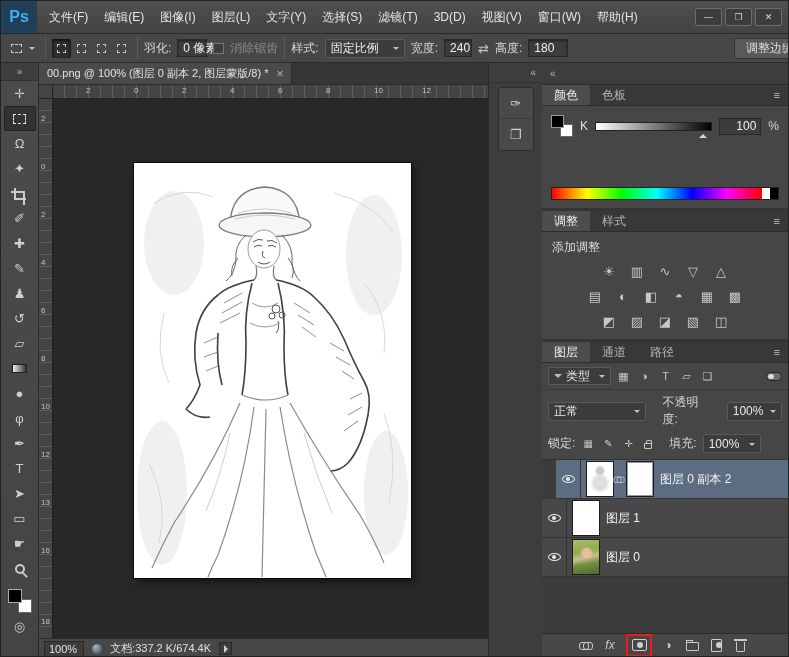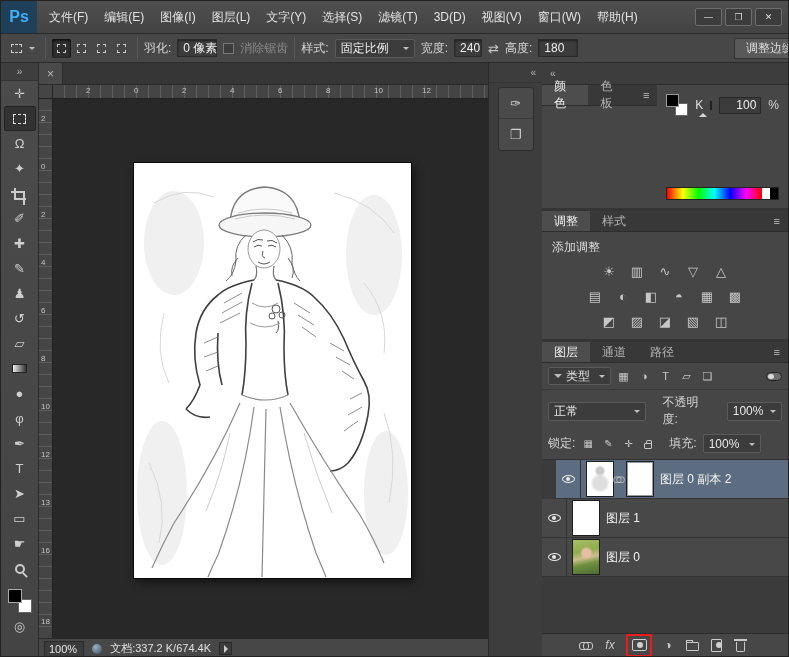--- a/index.html
+++ b/index.html
@@ -105,21 +105,21 @@
   .dock{position:absolute;left:541px;top:62px;right:0;bottom:0;background:#353535;
         display:flex;flex-direction:column;}
   .dock-header{height:22px;display:flex;align-items:center;padding:0 8px;color:#b5b5b5;
                font-size:10px;background:#3d3d3d;border-bottom:1px solid #2d2d2d;}
   .panel{background:#464646;margin-bottom:3px;}
   .ptabs{height:21px;background:#383838;display:flex;align-items:stretch;border-bottom:1px solid #2d2d2d;}
   .ptab{display:flex;align-items:center;padding:0 12px;font-size:12px;color:#b3b3b3;}
   .ptab.active{background:#4d4d4d;color:#efefef;}
   .pmenu{margin-left:auto;display:flex;align-items:center;padding:0 8px;color:#c5c5c5;font-size:11px;}
 
-  .color-panel{height:123px;display:flex;flex-direction:row;}
+  .color-panel{height:123px;display:flex;flex-direction:column;}
   .color-body{flex:1;display:flex;flex-direction:column;justify-content:space-between;padding:9px 9px 8px;}
   .color-row{display:flex;align-items:center;gap:7px;}
   .mini-swatches{position:relative;width:22px;height:22px;flex:none;}
   .msw-fg{position:absolute;left:0;top:0;width:13px;height:13px;background:#000;border:1px solid #999;z-index:2;}
   .msw-bg{position:absolute;right:0;bottom:0;width:13px;height:13px;background:#fff;border:1px solid #666;}
   .k-label{color:#e0e0e0;}
   .k-slider{position:relative;flex:1;height:9px;border:1px solid #222;
             background:linear-gradient(to right,#fff,#000);}
   .k-handle{position:absolute;right:4px;bottom:-8px;width:0;height:0;
             border:4px solid transparent;border-bottom-color:#d5d5d5;}
@@ -253,21 +253,21 @@
         </span>
       <span class="mode-btn">
           <span class="sq"></span>
         </span>
       <span class="mode-btn">
           <span class="sq"></span>
         </span>
     </span>
     <span class="v-sep"></span>
     <span class="opt-label">羽化:</span>
-    <span class="opt-field" style="width:40px">0 像素</span>
+    <span class="opt-field" style="width:30px">0 像素</span>
     <span class="checkbox"></span>
     <span class="opt-label disabled">消除锯齿</span>
     <span class="v-sep"></span>
     <span class="opt-label">样式:</span>
     <span class="opt-select" style="width:80px">
       <span>固定比例</span>
       <span class="caret"></span>
     </span>
     <span class="opt-label">宽度:</span>
     <span class="opt-field" style="width:28px">240</span>
@@ -343,20 +343,21 @@
       </div>
     <div class="swatches">
       <span class="fg-swatch"></span>
       <span class="bg-swatch"></span>
     </div>
     <div class="tool-extra"><span>◎</span></div>
   </div>
 
   <div class="tabbar-row">
     <div class="doc-tab">
+      <span>00.png @ 100% (图层 0 副本 2, 图层蒙版/8) *</span>
       <span class="tab-close">×</span>
     </div>
   </div>
 
   <div class="canvas-area">
     <div class="ruler-corner"></div>
     <div class="ruler-h">
       <span class="rnum" style="left:33px">2</span>
       <span class="rnum" style="left:81px">0</span>
       <span class="rnum" style="left:129px">2</span>

